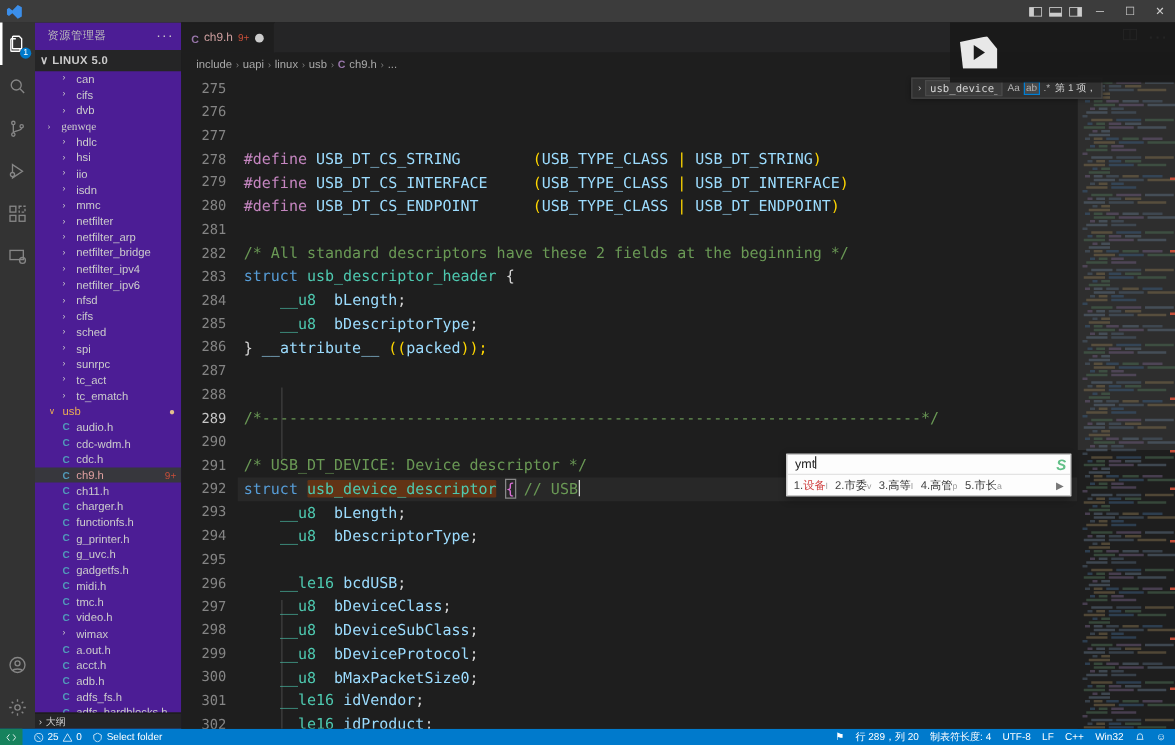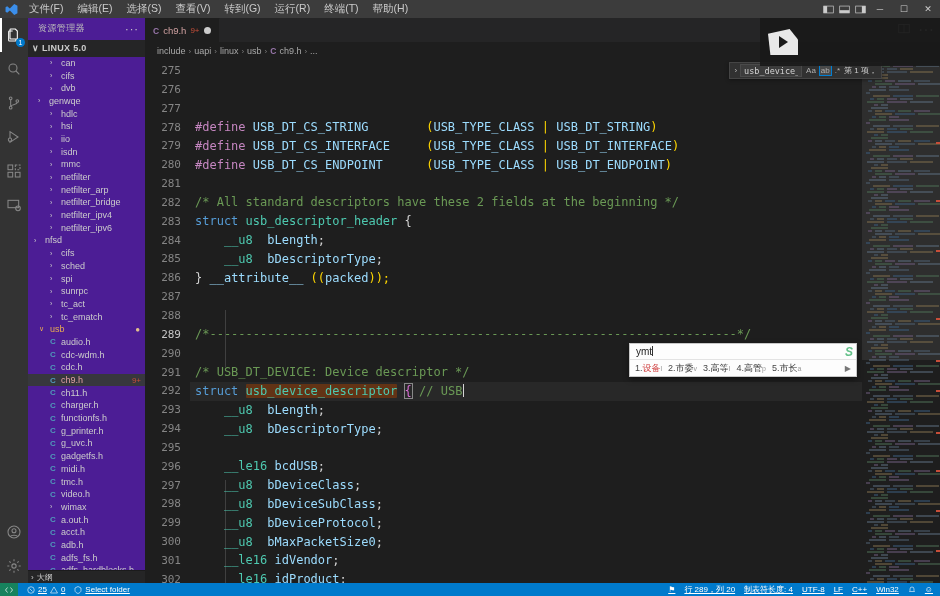--- a/index.html
+++ b/index.html
@@ -151,21 +151,21 @@
     background:#3c3c3c; border:1px solid #4a4a4a; color:#d4d4d4;
     font-size:8.5px; padding:0 3px; height:13px; width:62px;
     font-family:"DejaVu Sans Mono", monospace;
   }
   .find-opt { color:#b0b0b0; font-size:8px; padding:0 1px; }
   .find-opt.on { background:#4a4a4a; outline:1px solid #007fd4; }
   .find-count { color:#cccccc; font-size:8px; white-space:nowrap; }
 
   
   .ime {
-    position:absolute; left:484px; top:325px; width:228px; height:34px;
+    position:absolute; left:484px; top:345px; width:228px; height:34px;
     background:#fdfdfd; border:1px solid #c8c8c8; z-index:20;
     box-shadow:0 2px 6px rgba(0,0,0,.45); overflow:hidden;
   }
   .ime-input {
     height:16px; line-height:16px; padding-left:6px; font-size:10px;
     color:#222; border-bottom:1px solid #e3e3e3; position:relative;
   }
   .ime-input .icaret { display:inline-block; width:1px; height:10px; background:#333; vertical-align:-1px; }
   .ime-cands { display:flex; align-items:center; height:17px; padding-left:5px; gap:6px; font-size:9px; color:#333; }
   .ime-cand { white-space:nowrap; }
@@ -201,44 +201,34 @@
   }
   .wm-text { color:#f2f2f2; font-size:21px; letter-spacing:1px; font-family:"DejaVu Sans", sans-serif; }
 
   
   .statusbar {
     height:13px; flex:0 0 13px; background:#007acc; display:flex; align-items:center;
     color:#ffffff; font-size:8px; padding:0 4px; gap:9px;
   }
   .sb-remote { background:#16825d; height:13px; display:flex; align-items:center; padding:0 5px; margin:0 0 0 -4px; }
   .sb-remote svg { width:8px; height:8px; }
-  .sb-item { display:flex; align-items:center; gap:3px; white-space:nowrap;text-decoration:underline; }
+  .sb-item { display:flex; align-items:center; gap:3px; white-space:nowrap; }
   .sb-right { margin-left:auto; display:flex; align-items:center; gap:9px; padding-right:3px; }
   .sb-item svg { width:8px; height:8px; }
 </style>
 </head>
 <body>
 
 <div class="app">
 
   <div class="titlebar">
     <div class="vscode-logo">
       <svg viewBox="0 0 24 24">
           <path fill="#3b8eea" d="M17 2 9 10 4 6 1 8v8l3 2 5-4 8 8 6-3V5z"></path>
         </svg>
-    </div>
-    <div class="menu">
-      <div class="menu-item">文件(F)</div>
-      <div class="menu-item">编辑(E)</div>
-      <div class="menu-item">选择(S)</div>
-      <div class="menu-item">查看(V)</div>
-      <div class="menu-item">转到(G)</div>
-      <div class="menu-item">运行(R)</div>
-      <div class="menu-item">终端(T)</div>
-      <div class="menu-item">帮助(H)</div>
     </div>
     <div class="win-ctrl">
       <div class="layout-ico">
         <svg viewBox="0 0 16 16">
             <rect x="1" y="3" width="14" height="10" fill="none" stroke="#ccc" stroke-width="1"></rect>
             <rect x="1" y="3" width="5" height="10" fill="#ccc"></rect>
           </svg>
       </div>
       <div class="layout-ico">
         <svg viewBox="0 0 16 16">
@@ -333,21 +323,21 @@
             <span class="nm">can</span>
           </div>
           <div class="trow" style="padding-left: 22px;">
             <span class="chev">›</span>
             <span class="nm">cifs</span>
           </div>
           <div class="trow" style="padding-left: 22px;">
             <span class="chev">›</span>
             <span class="nm">dvb</span>
           </div>
-          <div class="trow" style="">
+          <div class="trow" style=" font-family: Liberation Serif, serif;">
             <span class="chev">›</span>
             <span class="nm">genwqe</span>
           </div>
           <div class="trow" style="padding-left: 22px;">
             <span class="chev">›</span>
             <span class="nm">hdlc</span>
           </div>
           <div class="trow" style="padding-left: 22px;">
             <span class="chev">›</span>
             <span class="nm">hsi</span>
@@ -377,21 +367,21 @@
             <span class="nm">netfilter_bridge</span>
           </div>
           <div class="trow" style="padding-left: 22px;">
             <span class="chev">›</span>
             <span class="nm">netfilter_ipv4</span>
           </div>
           <div class="trow" style="padding-left: 22px;">
             <span class="chev">›</span>
             <span class="nm">netfilter_ipv6</span>
           </div>
-          <div class="trow" style="padding-left: 6px;">
+          <div class="trow" style="padding-left: 22px;">
             <span class="chev">›</span>
             <span class="nm">nfsd</span>
           </div>
           <div class="trow" style="padding-left: 22px;">
             <span class="chev">›</span>
             <span class="nm">cifs</span>
           </div>
           <div class="trow" style="padding-left: 22px;">
             <span class="chev">›</span>
             <span class="nm">sched</span>

